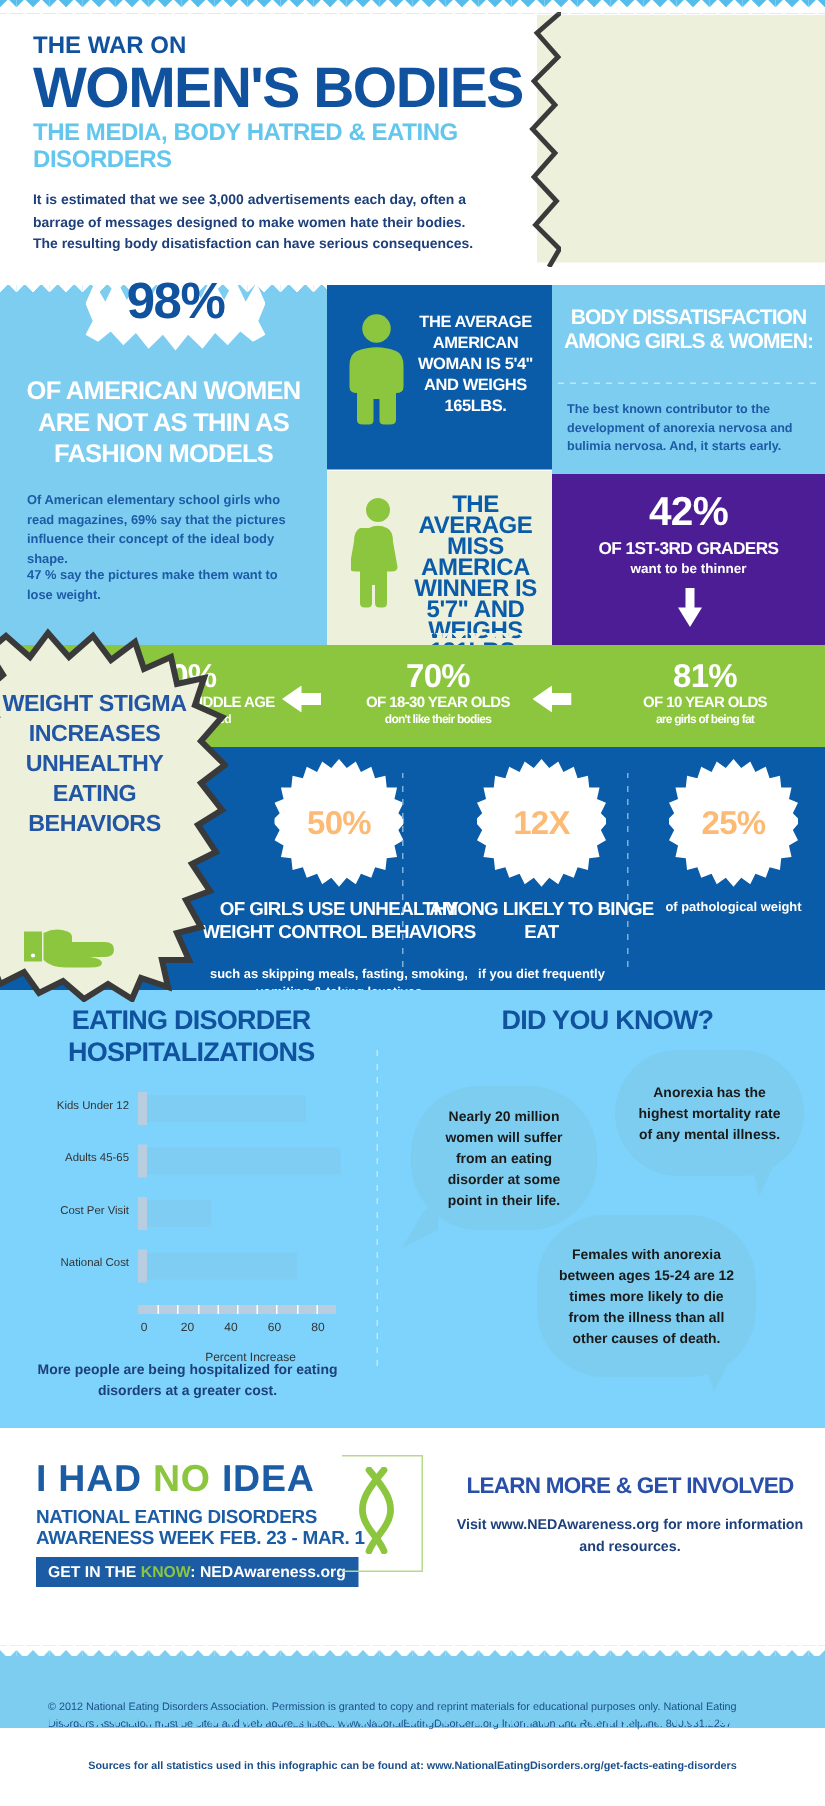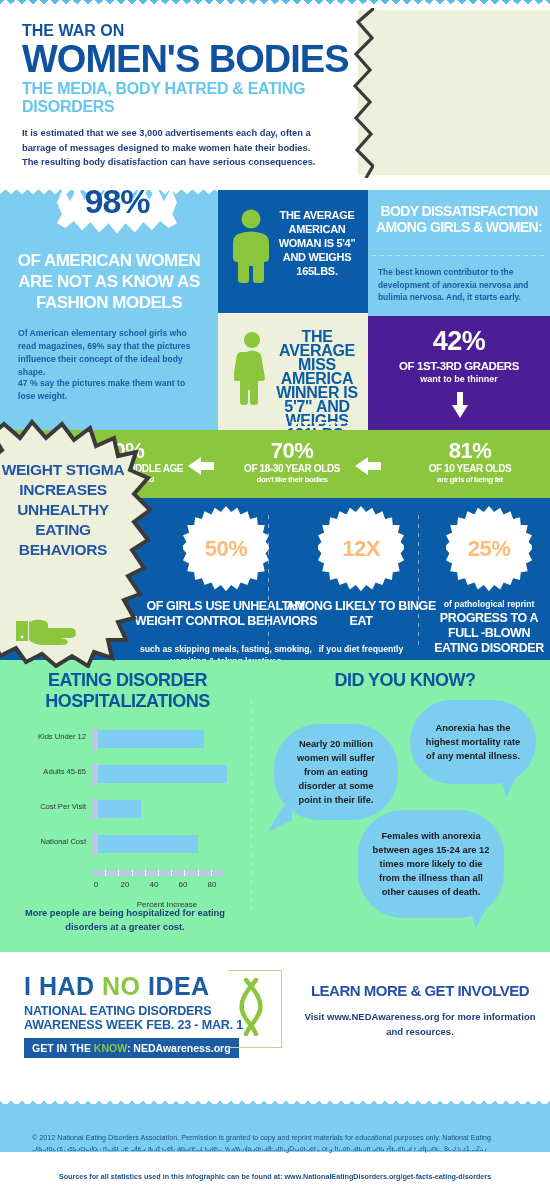--- a/index.html
+++ b/index.html
@@ -154,21 +154,21 @@
       justify-content:center; color:#fdba74; font-size:22px; font-weight:bold;
       letter-spacing:-0.5px; }
   .bstat .l1 { color:#fff; font-size:12.5px; font-weight:bold; line-height:15px;
                letter-spacing:-0.4px; margin-top:7px; }
   .bstat .l2 { color:#fff; font-size:8.6px; font-weight:bold; line-height:12px; margin-top:14px; }
   .bstat .pre { color:#fff; font-size:8.6px; font-weight:bold; margin-top:7px; }
   .vdash { position:absolute; top:515px; width:1px; height:130px; z-index:7;
            background:repeating-linear-gradient(180deg,#7fb0da 0 4px,transparent 4px 9px); }
 
   
-  #midsec { position:absolute; left:0; top:660px; width:550px; height:292px; background:#86efac; }
+  #midsec { position:absolute; left:0; top:660px; width:550px; height:292px; background:#7dd3fc; }
   #chart-title { position:absolute; left:10px; top:10px; width:235px; text-align:center;
                  color:#10529e; font-size:18px; font-weight:bold; line-height:21px;
                  letter-spacing:-0.5px; }
   #chart-box { position:absolute; left:8px; top:62px; width:232px; height:150px; }
   .bar-row { position:absolute; height:22px; }
   .bar-cat { position:absolute; right:100%; top:4px; width:82px; text-align:right;
              padding-right:6px; color:#333; font-size:7.6px; }
   .bar-tick { position:absolute; left:0; top:0; width:6px; height:22px; background:#b9cde0; }
   .bar-fill { position:absolute; left:6px; top:2px; height:18px; background:#7fcdf2; }
   #xaxis-band { position:absolute; left:84px; top:148px; width:132px; height:6px;
@@ -254,21 +254,21 @@
           <div id="neda-name">NEDA</div>
           <div id="neda-tag">Feeding hope.</div>
         </div>
       </div>
       <div id="neda-rule"></div>
       <div id="neda-full">National Eating Disorders Association</div>
     </div>
   </div>
 
   <div id="sec98">
-    <div id="sec98-head" class="cond">OF AMERICAN WOMEN ARE NOT AS KNOW AS FASHION MODELS</div>
+    <div id="sec98-head" class="cond">OF AMERICAN WOMEN ARE NOT AS THIN AS FASHION MODELS</div>
     <div id="sec98-p1">Of American elementary school girls who read magazines, 69% say that the pictures influence their concept of the ideal body shape.</div>
     <div id="sec98-p2">47 % say the pictures make them want to lose weight.</div>
   </div>
   <div id="zig98" class="zig-white-on"></div>
   <div id="burst98">
     <div class="star"></div>
     <div id="pct98" class="cond">98%</div>
   </div>
 
   <div id="avg-us">
@@ -346,22 +346,21 @@
       </div>
       <div class="l1 cond">AMONG LIKELY TO BINGE EAT</div>
       <div class="l2">if you diet frequently</div>
     </div>
 
     <div class="bstat" style="left:428px;width:122px;">
       <div class="sunburst">
         <div class="disc"></div>
         <div class="val cond">25%</div>
       </div>
-      <div class="pre">of pathological reprint</div>
-      <div class="l1 cond" style="margin-top:2px;">PROGRESS TO A FULL -BLOWN EATING DISORDER</div>
+      <div class="pre">of pathological weight</div>
     </div>
   </div>
   <div class="vdash" style="left:268px;"></div>
   <div class="vdash" style="left:418px;"></div>
   <div id="bband-zig"></div>
 
   <div id="stigma">
     <svg width="168" height="250" viewBox="0 0 168 250" style="position:absolute;inset:0;">
       <polygon points="20,6 36,20 48,4 62,20 78,6 90,22 106,10 112,28 130,20 134,38 152,34 146,52 164,60 150,76 166,92 150,104 164,122 148,132 160,150 144,158 156,176 140,182 150,200 134,204 142,222 124,222 128,240 110,234 104,248 88,238 72,248 58,236 42,244 32,230 16,238 10,222 -2,226 4,208 -6,194 6,180 -4,164 8,150 -2,134 10,120 0,104 12,90 2,74 14,60 4,44 18,32 8,16" fill="#EDF1DC" stroke="#3a3a3a" stroke-width="4" stroke-linejoin="miter"></polygon>
     </svg>

